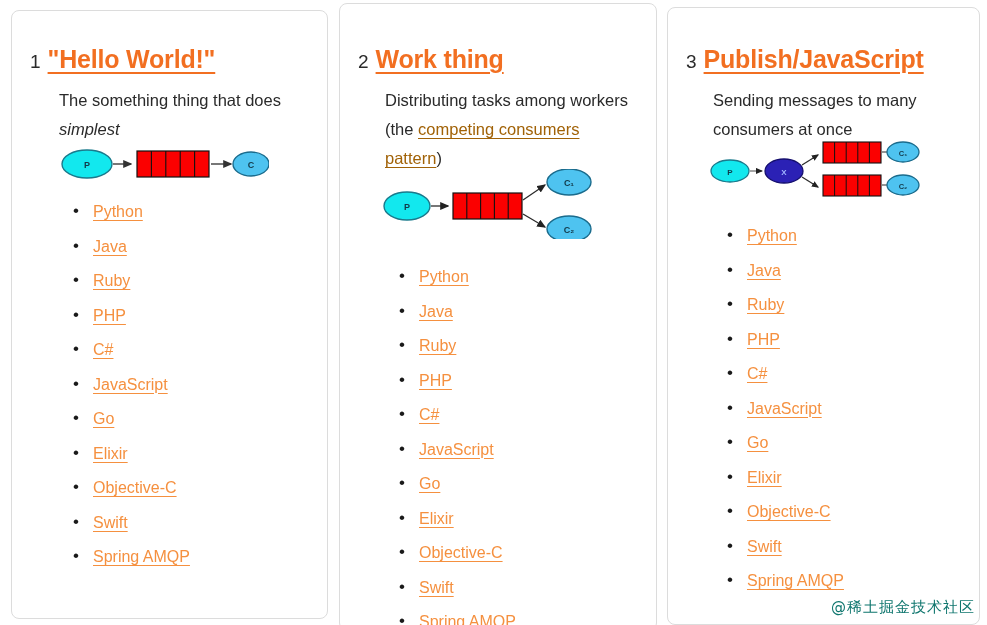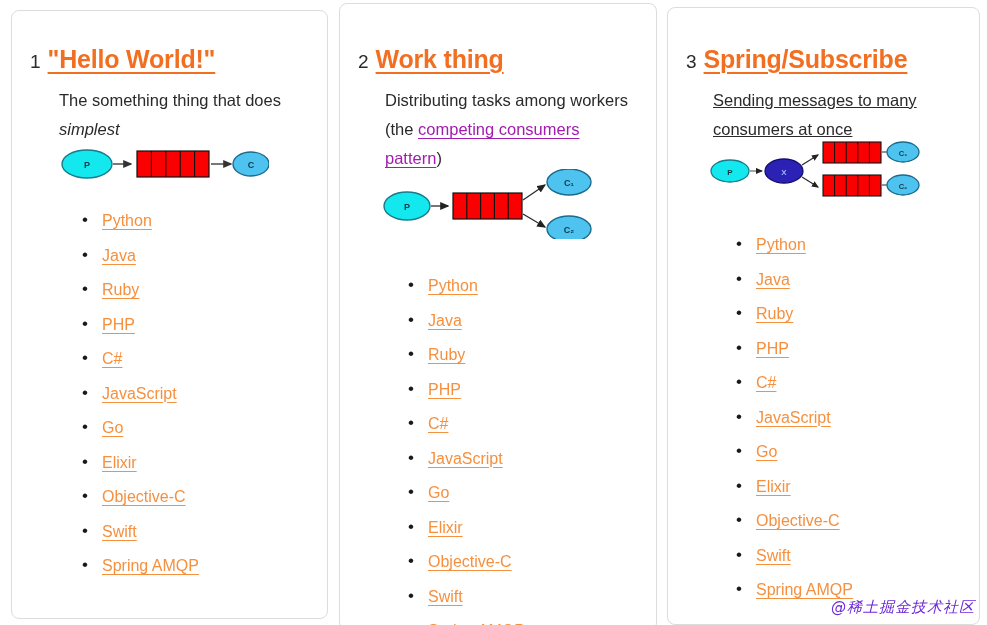--- a/index.html
+++ b/index.html
@@ -78,30 +78,30 @@
   .desc {
     font-size: 16.5px;
     line-height: 29px;
     color: #2a2a2a;
     font-weight: 400;
   }
   .desc em {
     font-style: italic;
   }
   .inline-link {
-    color: #a21caf;
+    color: #a16207;
     text-decoration: underline;
     text-decoration-thickness: 1px;
     text-underline-offset: 3px;
   }
 
   
   ul.lang-list {
     list-style: none;
-    margin: 17px;
+    margin: 8px;
     padding: 0;
   }
   ul.lang-list li {
     position: relative;
     font-size: 16px;
     line-height: 34.5px;
     padding-left: 26px;
     color: #f5903f;
   }
   ul.lang-list li::before {
@@ -132,36 +132,35 @@
   .p1-list { position:absolute; left: 47px; top: 176px; width: 250px; }
 
   
   .p2-head { position:absolute; left: 18px; top: 41px; }
   .p2-desc { position:absolute; left: 45px; top: 82px; width: 252px; }
   .p2-diagram { position:absolute; left: 42px; top: 165px; }
   .p2-list { position:absolute; left: 45px; top: 248px; width: 252px; }
 
   
   .p3-head { position:absolute; left: 18px; top: 37px; }
-  .p3-desc { position:absolute; left: 45px; top: 78px; width: 245px; text-decoration: underline; }
+  .p3-desc { position:absolute; left: 45px; top: 78px; width: 245px; }
   .p3-diagram { position:absolute; left: 42px; top: 129px; }
   .p3-list { position:absolute; left: 45px; top: 203px; width: 245px; }
 
   
   .watermark {
     position: absolute;
     right: 12px;
     bottom: 8px;
     font-size: 15px;
-    color: #6d28d9;
+    color: #0f766e;
     letter-spacing: 1px;
     font-family: "DejaVu Sans", sans-serif;
     user-select: none;
     white-space: nowrap;
-    font-style: italic;
   }
 </style>
 </head>
 <body>
 
 <div class="page">
   <div class="bg-strip"></div>
 
   <div class="panels">
 
@@ -280,21 +279,21 @@
         </ul>
 
       </div>
     </div>
 
     <div class="panel panel-3">
       <div class="panel-inner">
 
         <div class="heading p3-head">
           <span class="heading-num">3</span>
-          <span class="heading-title">Spring/Subscribe</span>
+          <span class="heading-title">Publish/JavaScript</span>
         </div>
 
         <div class="desc p3-desc">
           <span>Sending messages to many consumers at once</span>
         </div>
 
         <div class="p3-diagram">
           <svg class="diagram" width="210" height="62" viewBox="0 0 210 62" xmlns="http://www.w3.org/2000/svg">
             <defs>
               <marker id="arrow3" markerWidth="6" markerHeight="6" refX="5" refY="2.6" orient="auto">

